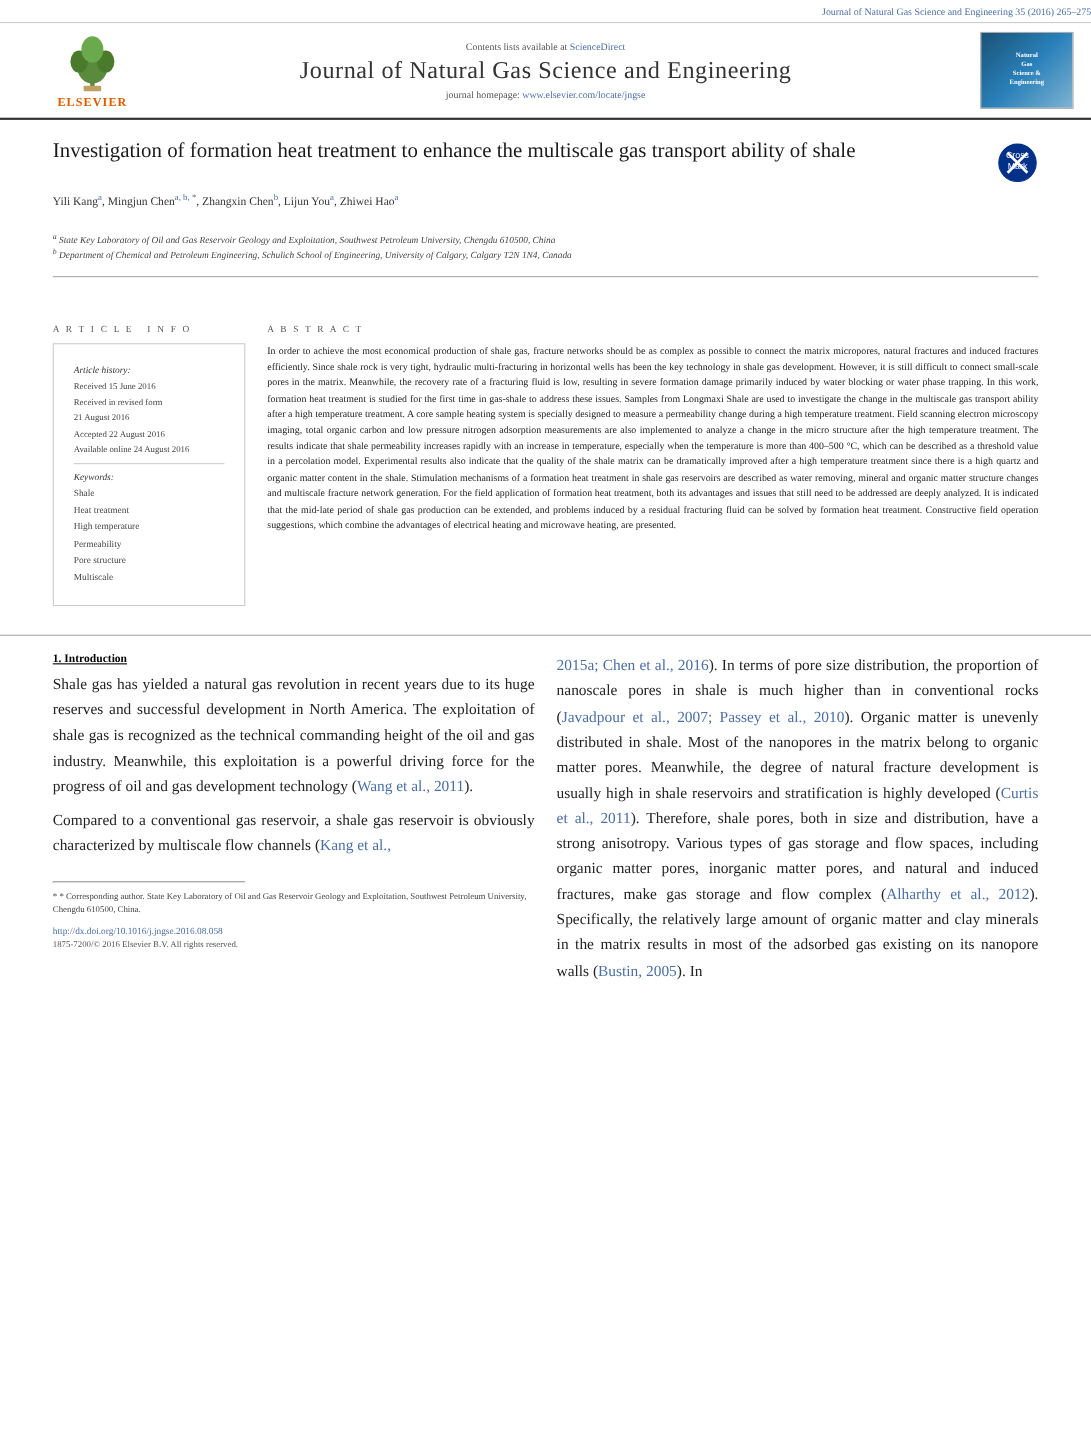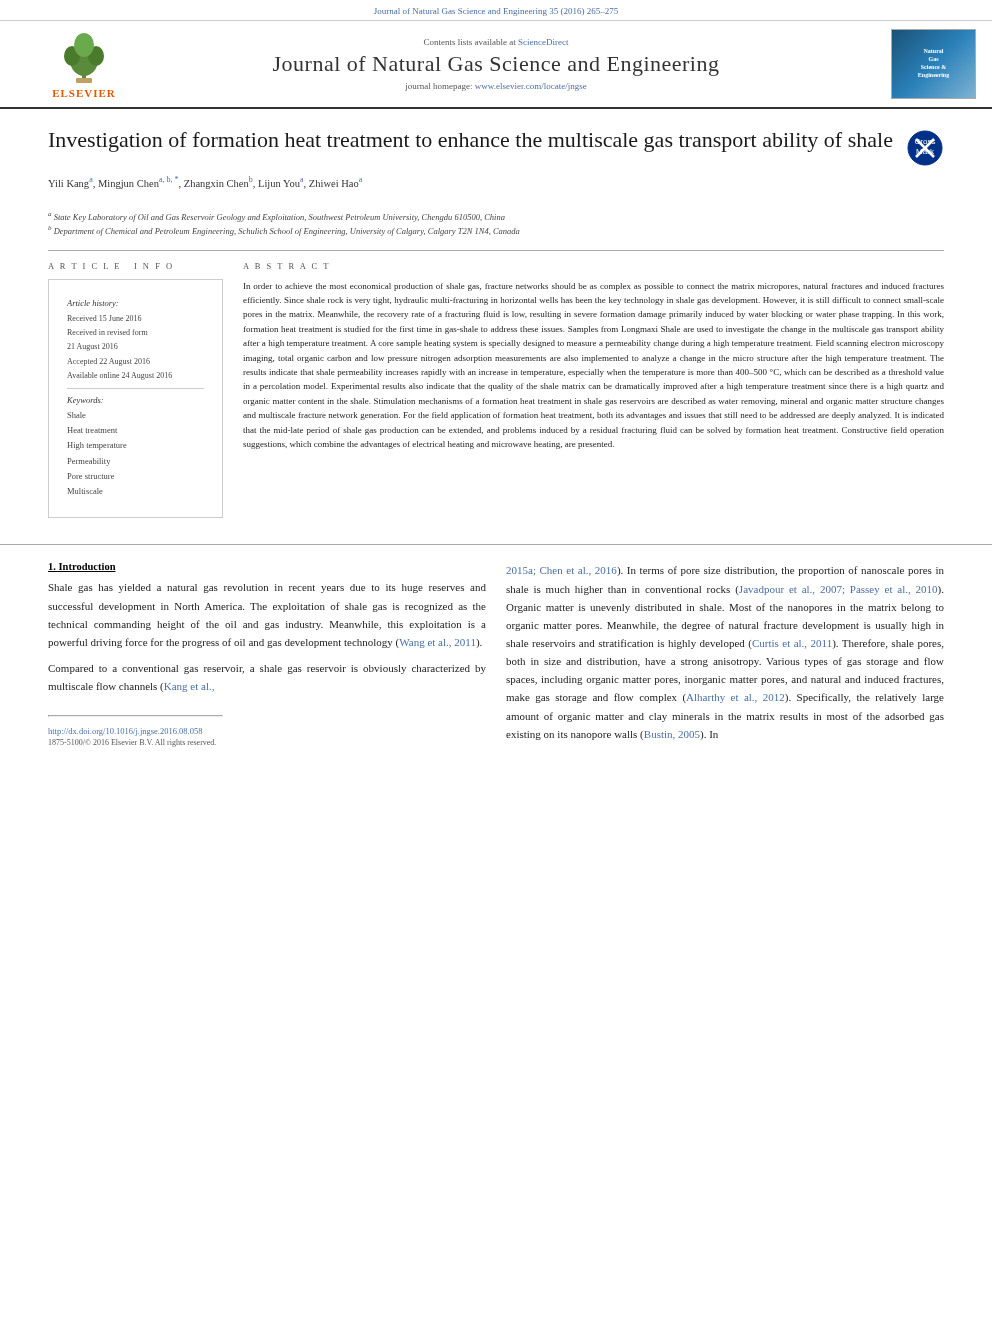--- a/index.html
+++ b/index.html
@@ -5,21 +5,21 @@
     * { margin: 0; padding: 0; box-sizing: border-box; }
     body {
       font-family: "Times New Roman", Times, serif;
       background: #fff;
       color: #000;
       font-size: 10px;
       width: 992px;
     }
 
     .top-bar {
-      text-align: center;
+      text-align: right;
       padding: 6px 0 4px;
       font-size: 9px;
       color: #4a6fa5;
       border-bottom: 1px solid #ccc;
     }
 
     .journal-header {
       display: flex;
       align-items: center;
       padding: 8px 16px;
@@ -100,21 +100,21 @@
       padding: 16px 48px 16px 48px;
     }
 
     .article-title-section {
       display: flex;
       align-items: flex-start;
       margin-bottom: 8px;
     }
     .article-title {
       flex: 1;
-      font-size: 22px;
+      font-size: 19px;
       font-weight: normal;
       color: #1a1a1a;
       line-height: 1.35;
     }
     .crossmark-badge {
       width: 38px;
       height: 38px;
       margin-left: 10px;
       margin-top: 4px;
       flex-shrink: 0;
@@ -161,20 +161,21 @@
       flex: 1;
     }
 
     .section-label {
       font-size: 8.5px;
       letter-spacing: 2px;
       color: #555;
       text-transform: uppercase;
       margin-bottom: 8px;
       font-weight: normal;
+      margin-top: 32px;
     }
 
     .article-info-box {
       border: 1px solid #ccc;
       padding: 18px;
       font-size: 8.5px;
       margin-bottom: 10px;
     }
     .info-subsection-title {
       font-style: italic;
@@ -238,21 +239,21 @@
 
     .section-heading {
       font-size: 10.5px;
       font-weight: bold;
       text-decoration: underline;
       margin-bottom: 6px;
       color: #000;
     }
 
     .body-text {
-      font-size: 11px;
+      font-size: 14px;
       line-height: 1.65;
       color: #222;
       text-align: justify;
       margin-bottom: 8px;
     }
 
     .body-link {
       color: #4a6fa5;
     }
 
@@ -383,24 +384,27 @@
     <div class="body-left">
       <div class="section-heading">1. Introduction</div>
       <p class="body-text">
         Shale gas has yielded a natural gas revolution in recent years due to its huge reserves and successful development in North America. The exploitation of shale gas is recognized as the technical commanding height of the oil and gas industry. Meanwhile, this exploitation is a powerful driving force for the progress of oil and gas development technology (<span class="body-link">Wang et al., 2011</span>).
       </p>
       <p class="body-text">
         Compared to a conventional gas reservoir, a shale gas reservoir is obviously characterized by multiscale flow channels (<span class="body-link">Kang et al.,</span>
       </p>
 
       <hr class="footnote-divider">
+      <div class="footnote-text">
+        <span class="footnote-asterisk">*</span> <span>* Corresponding author. State Key Laboratory of Oil and Gas Reservoir Geology and Exploitation, Southwest Petroleum University, Chengdu 610500, China.</span>
+      </div>
       <div style="margin-top:8px;">
         <span class="body-link" style="font-size:8.5px;cursor:pointer;">http://dx.doi.org/10.1016/j.jngse.2016.08.058</span>
       </div>
-      <div style="font-size:8px;color:#555;margin-top:2px;">1875-5100/© 2016 Elsevier B.V. All rights reserved.</div>
+      <div style="font-size:8px;color:#555;margin-top:2px;">1875-7200/© 2016 Elsevier B.V. All rights reserved.</div>
     </div>
 
     <div class="body-right">
       <p class="body-text">
         <span class="body-link">2015a; Chen et al., 2016</span>). In terms of pore size distribution, the proportion of nanoscale pores in shale is much higher than in conventional rocks (<span class="body-link">Javadpour et al., 2007; Passey et al., 2010</span>). Organic matter is unevenly distributed in shale. Most of the nanopores in the matrix belong to organic matter pores. Meanwhile, the degree of natural fracture development is usually high in shale reservoirs and stratification is highly developed (<span class="body-link">Curtis et al., 2011</span>). Therefore, shale pores, both in size and distribution, have a strong anisotropy. Various types of gas storage and flow spaces, including organic matter pores, inorganic matter pores, and natural and induced fractures, make gas storage and flow complex (<span class="body-link">Alharthy et al., 2012</span>). Specifically, the relatively large amount of organic matter and clay minerals in the matrix results in most of the adsorbed gas existing on its nanopore walls (<span class="body-link">Bustin, 2005</span>). In
       </p>
     </div>
 
   </div>
 </div>

